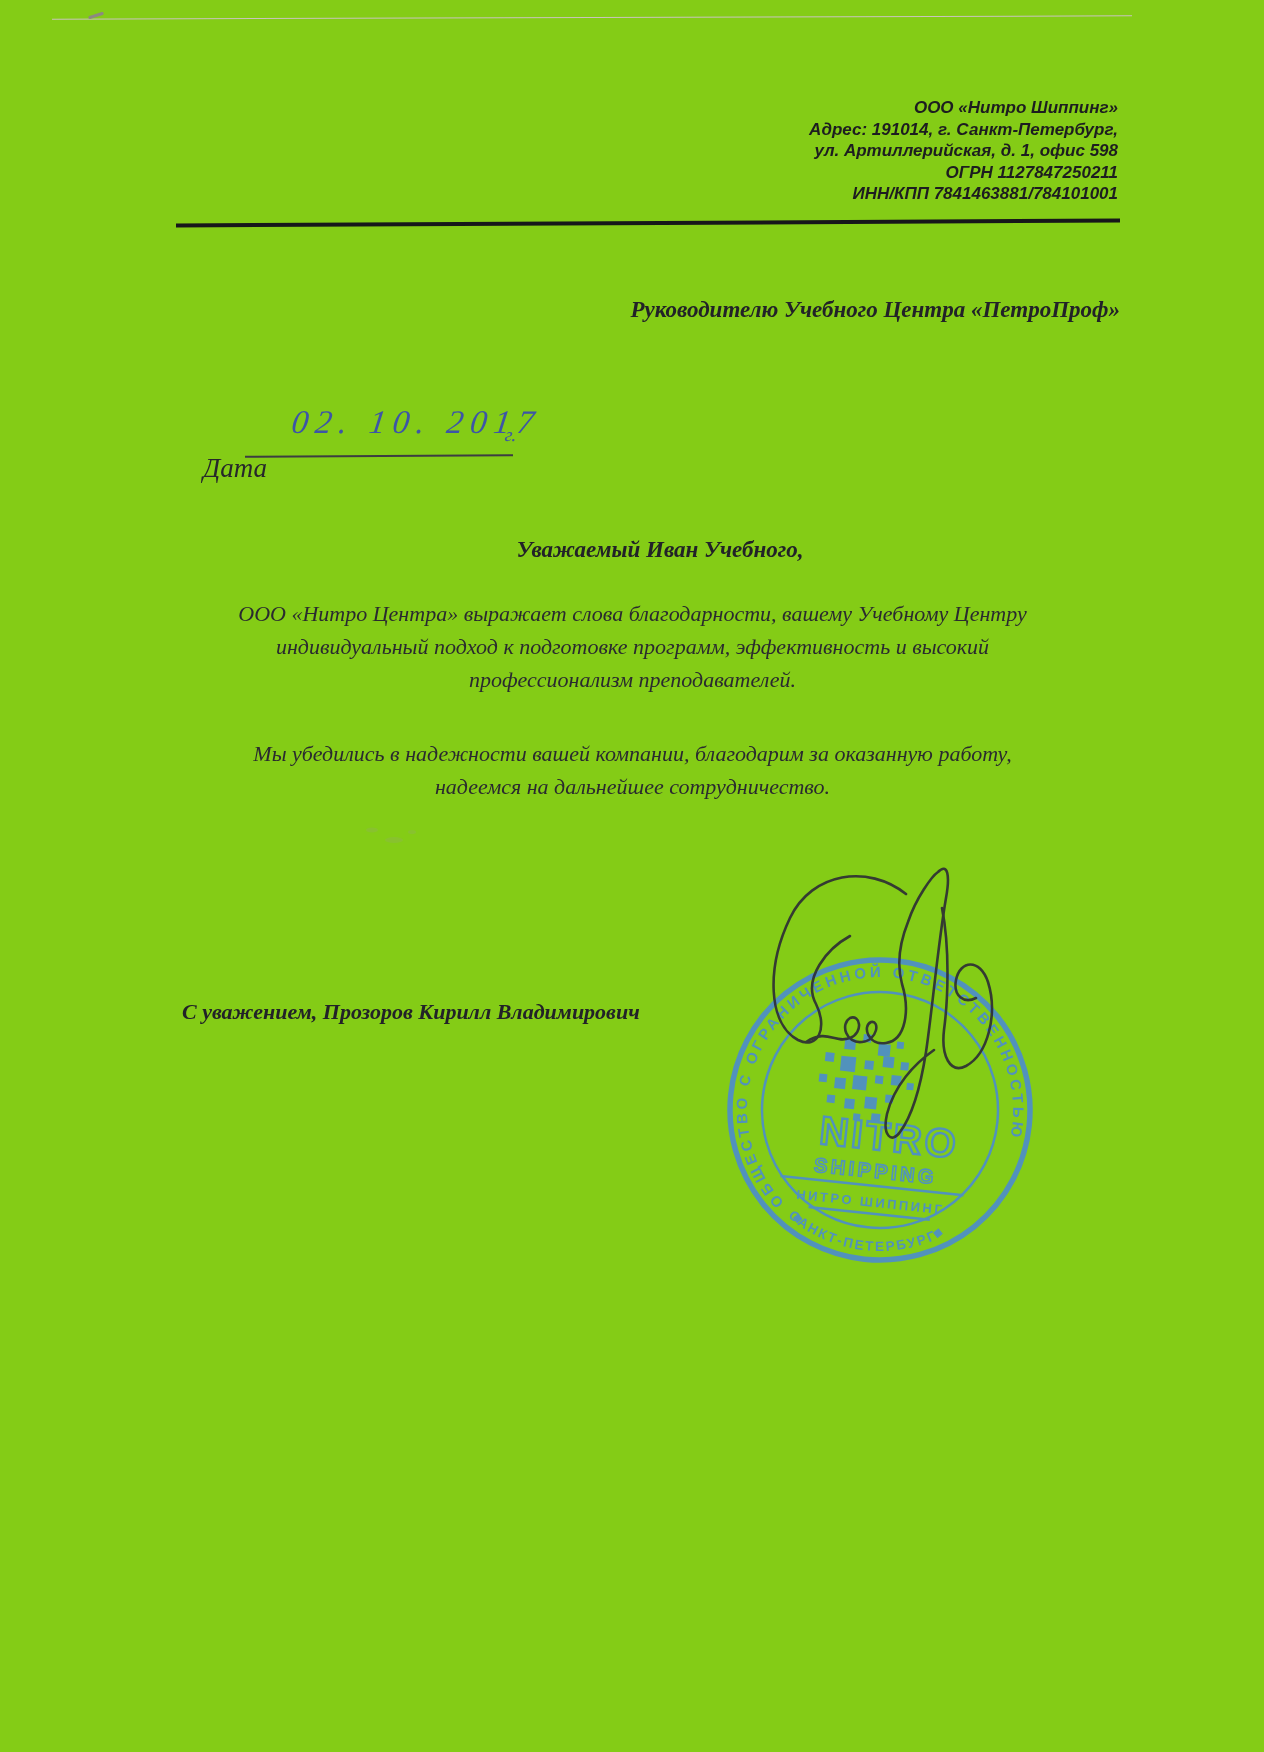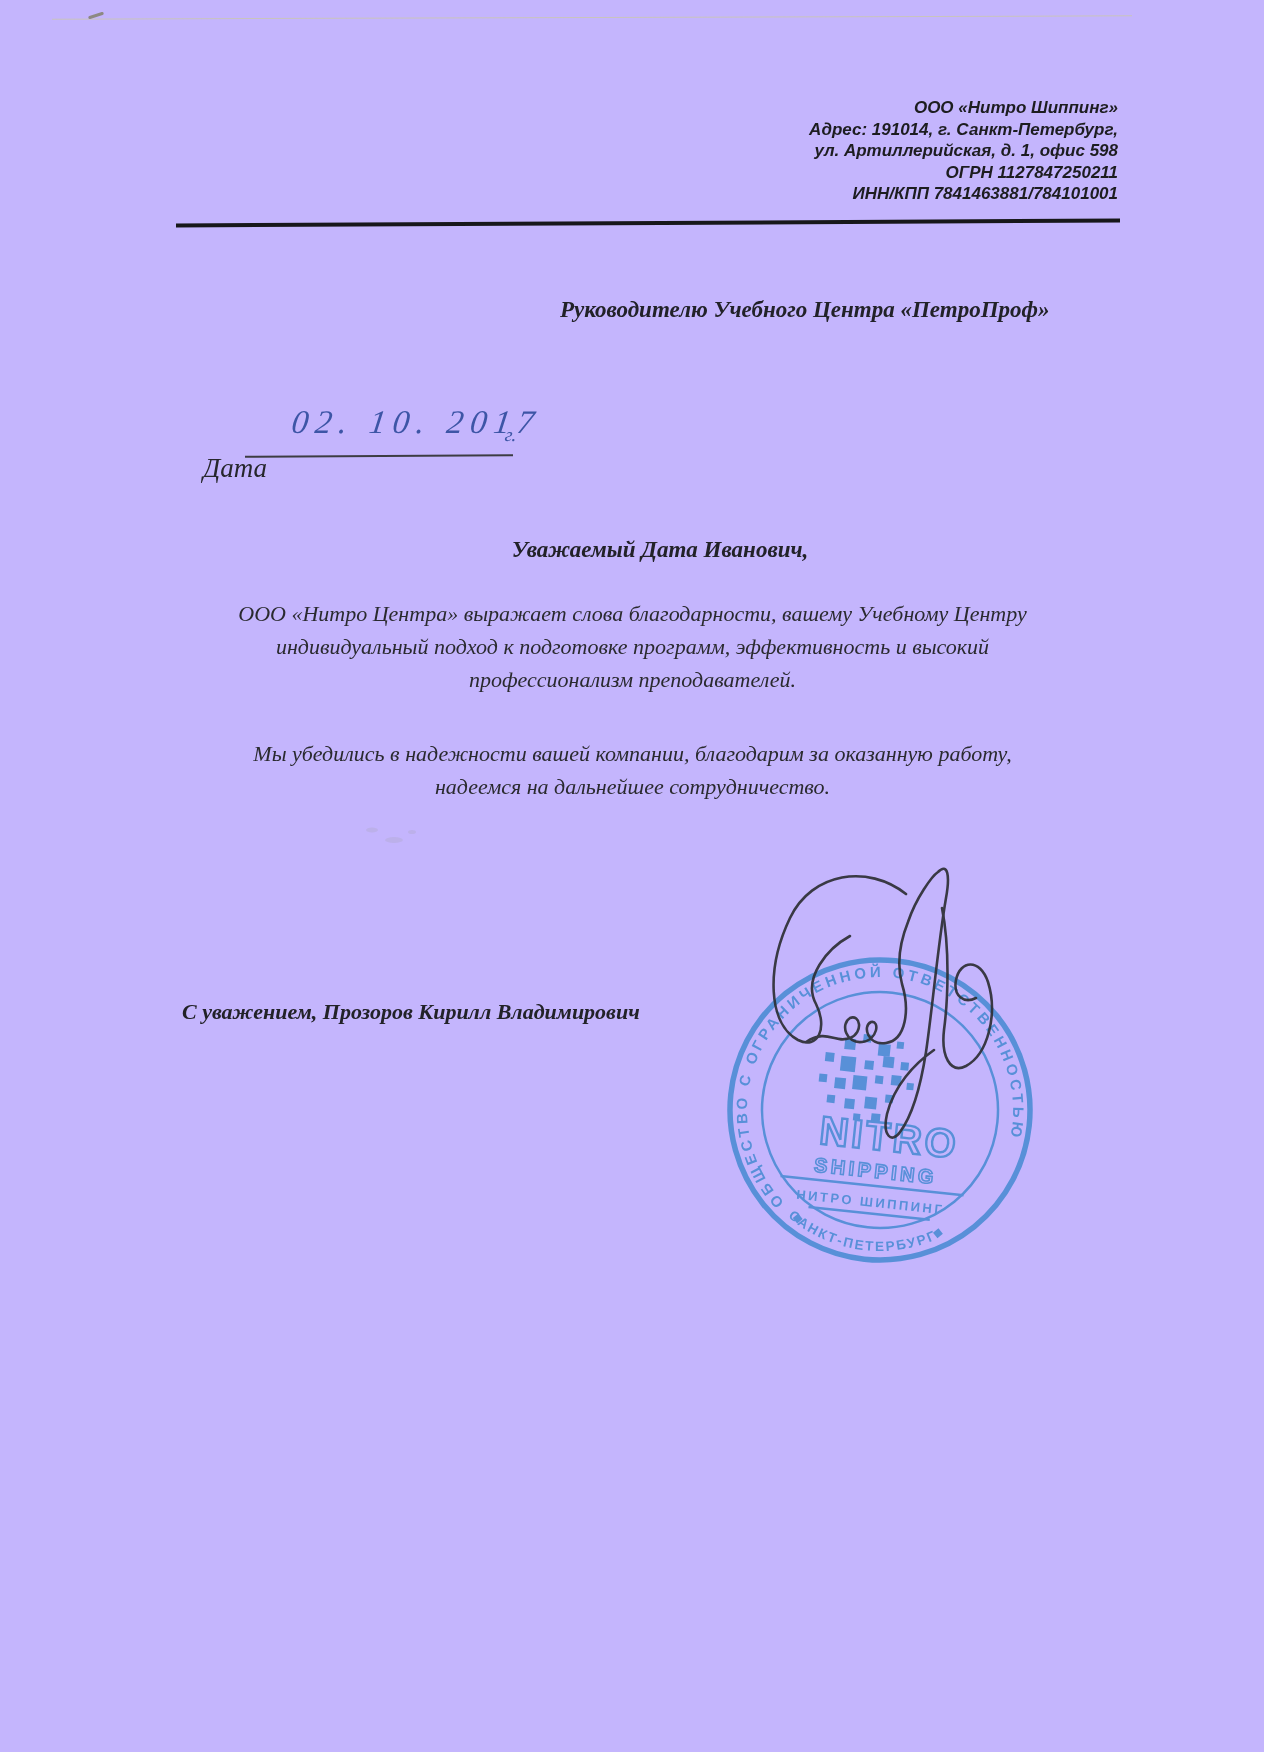--- a/index.html
+++ b/index.html
@@ -1,19 +1,19 @@
 <!DOCTYPE html>
 <html><head>
 <meta charset="utf-8">
 <style>
   html,body{margin:0;padding:0;background:#e8e8e8;}
   .page{
     position:relative;
     width:1264px;height:1752px;
-    background:#c4b5fd;
+    background:#84cc16;
     overflow:hidden;
     font-family:"Liberation Serif","DejaVu Serif",serif;
     color:#222226;
   }
   .abs{position:absolute;}
 
   
   .scan-line{left:52px;top:17px;width:1080px;height:1px;background:#c9c4bd;transform:rotate(-0.18deg);}
   .scan-speck{left:88px;top:14px;width:16px;height:3px;background:#8d8982;transform:rotate(-18deg);border-radius:2px;}
 
@@ -23,21 +23,21 @@
     font-family:"Liberation Sans","DejaVu Sans",sans-serif;
     font-weight:bold;font-style:italic;
     font-size:17px;line-height:21.5px;
     text-align:right;color:#1d1d20;
   }
   .divider{left:176px;top:221px;width:944px;height:3.5px;background:#17171a;transform:rotate(-0.3deg);}
 
   .recipient{
     left:560px;top:297px;width:560px;
     font-weight:bold;font-style:italic;
-    font-size:23px;text-align:left;color:#222228;
+    font-size:23px;text-align:right;color:#222228;
   }
 
   .date-label{left:203px;top:424px;font-style:italic;font-size:27px;color:#26262b;margin-top:29px;}
   .date-hand{
     left:292px;top:404px;width:230px;
     font-style:italic;font-size:33px;letter-spacing:7px;
     color:#3d55a6;transform:skewX(-8deg);white-space:nowrap;
   }
   .date-suffix{left:505px;top:424px;font-style:italic;font-size:19px;color:#3d55a6;transform:skewX(-8deg);}
   .date-underline{left:245px;top:455px;width:268px;height:2px;background:#3c3c42;transform:rotate(-0.3deg);}
@@ -86,21 +86,21 @@
 
   <div class="abs divider"></div>
 
   <div class="abs recipient">Руководителю Учебного Центра «ПетроПроф»</div>
 
   <div class="abs date-label">Дата</div>
   <div class="abs date-hand">02. 10. 2017</div>
   <div class="abs date-suffix">г.</div>
   <div class="abs date-underline"></div>
 
-  <div class="abs salutation">Уважаемый Дата Иванович,</div>
+  <div class="abs salutation">Уважаемый Иван Учебного,</div>
 
   <div class="abs para p1">
     <div>ООО «Нитро Центра» выражает слова благодарности, вашему Учебному Центру</div>
     <div>индивидуальный подход к подготовке программ, эффективность и высокий</div>
     <div>профессионализм преподавателей.</div>
   </div>
 
   <div class="abs para p2">
     <div>Мы  убедились в надежности вашей компании, благодарим за оказанную работу,</div>
     <div>надеемся на дальнейшее сотрудничество.</div>

